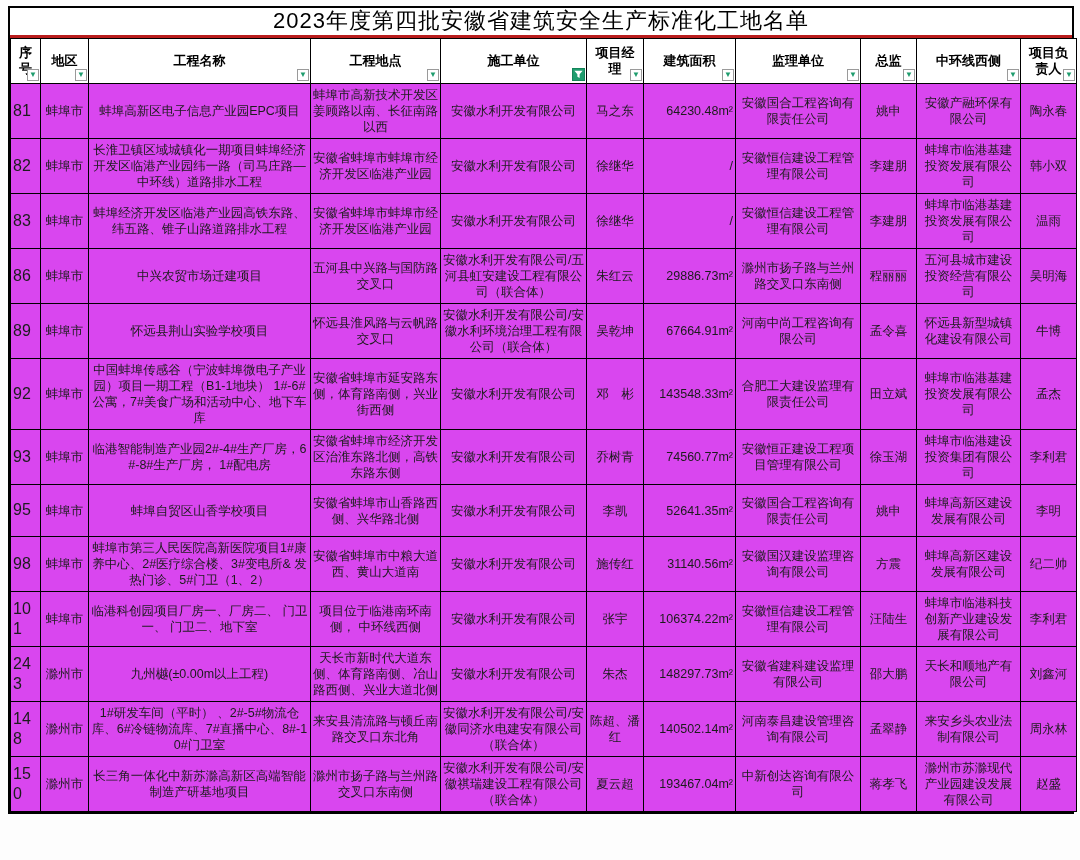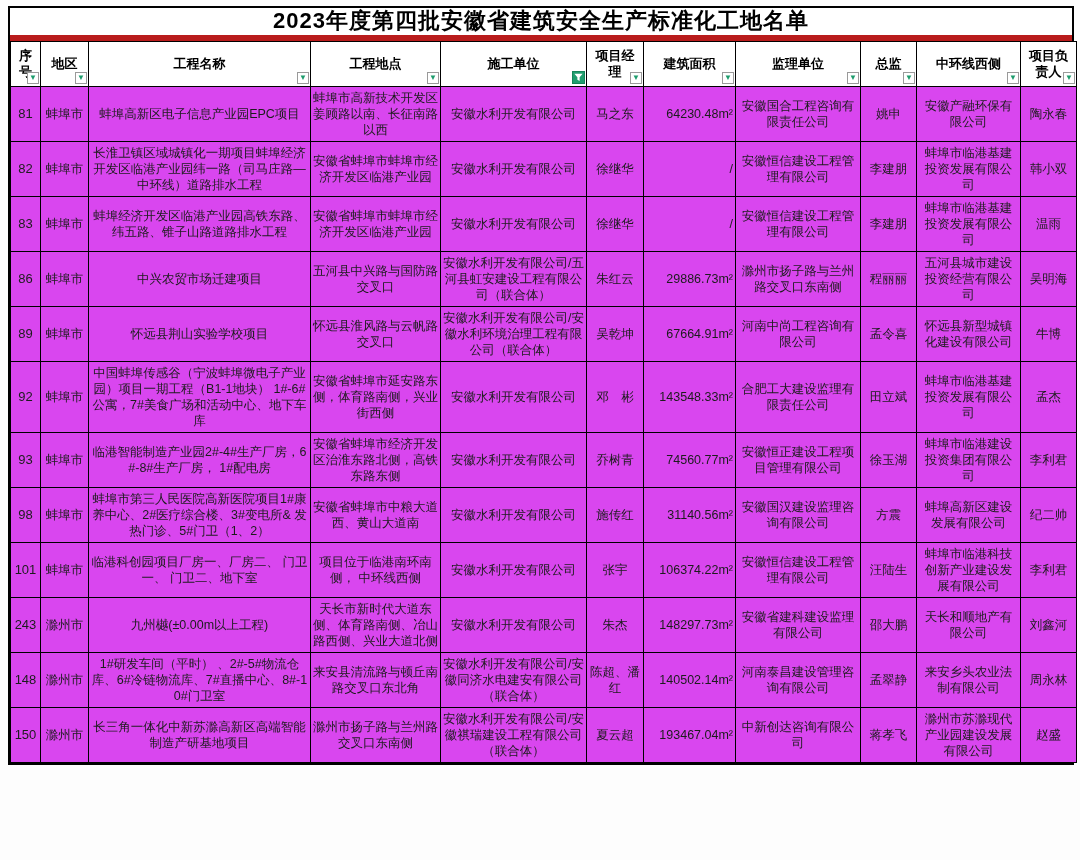--- a/index.html
+++ b/index.html
@@ -5,37 +5,37 @@
   html,body{margin:0;padding:0;background:#fdfdfd;}
   body{
     width:1080px;height:860px;overflow:hidden;
     font-family:"Liberation Sans","DejaVu Sans",sans-serif;
     color:#1c1c1c;
     -webkit-font-smoothing:antialiased;
   }
   .sheet{margin:6px 6px 0 8px;background:#fff;}
   .wrapper{border:2px solid #000;}
   .title{
-    font-size:22px;font-weight:bold;text-align:center;
+    font-size:22px;font-weight:normal;text-align:center;
     padding:1px 0 2px 0;letter-spacing:1px;line-height:1.1;
-    border-bottom:6px solid #b91c1c;background:#fff;color:#000;
+    border-bottom:3px solid #b91c1c;background:#fff;color:#000;
   }
   table{border-collapse:collapse;width:100%;table-layout:fixed;background:#d946ef;}
   th,td{
     border:1px solid #000;
     font-size:12.5px;line-height:1.28;
     text-align:center;vertical-align:middle;
     padding:3px 2px;word-break:break-all;overflow:hidden;
   }
   thead th{
     position:relative;font-weight:bold;font-size:13px;
     height:40px;padding:2px 3px;background:#fff;color:#000;
   }
   tbody tr{height:52px;}
-  td.col-seq{text-align:center;padding-left:2px;font-size:13px;}
+  td.col-seq{text-align:left;padding-left:2px;font-size:16px;}
   td.col-area{letter-spacing:0;text-align:right;}
   .c-seq{width:30px}.c-region{width:48px}.c-name{width:222px}
   .c-location{width:130px}.c-builder{width:146px}.c-manager{width:57px}
   .c-area{width:92px}.c-supervision{width:125px}.c-chief{width:56px}
   .c-owner{width:104px}.c-leader{width:56px}
   .filter-btn{
     position:absolute;right:1px;bottom:2px;
     width:12px;height:12px;box-sizing:border-box;
     background:#fff;border:1px solid #9a9a9a;
     color:#1f9d6e;font-size:8px;line-height:10px;
@@ -173,20 +173,33 @@
             <td class="col-location">安徽省蚌埠市经济开发区治淮东路北侧，高铁东路东侧</td>
             <td class="col-builder">安徽水利开发有限公司</td>
             <td class="col-manager">乔树青</td>
             <td class="col-area">74560.77m²</td>
             <td class="col-supervision">安徽恒正建设工程项目管理有限公司</td>
             <td class="col-chief">徐玉湖</td>
             <td class="col-owner">蚌埠市临港建设投资集团有限公司</td>
             <td class="col-leader">李利君</td>
           </tr>
           <tr>
+            <td class="col-seq">95</td>
+            <td class="col-region">蚌埠市</td>
+            <td class="col-name">蚌埠自贸区山香学校项目</td>
+            <td class="col-location">安徽省蚌埠市山香路西侧、兴华路北侧</td>
+            <td class="col-builder">安徽水利开发有限公司</td>
+            <td class="col-manager">李凯</td>
+            <td class="col-area">52641.35m²</td>
+            <td class="col-supervision">安徽国合工程咨询有限责任公司</td>
+            <td class="col-chief">姚申</td>
+            <td class="col-owner">蚌埠高新区建设发展有限公司</td>
+            <td class="col-leader">李明</td>
+          </tr>
+          <tr>
             <td class="col-seq">98</td>
             <td class="col-region">蚌埠市</td>
             <td class="col-name">蚌埠市第三人民医院高新医院项目1#康养中心、2#医疗综合楼、3#变电所&amp; 发热门诊、5#门卫（1、2）</td>
             <td class="col-location">安徽省蚌埠市中粮大道西、黄山大道南</td>
             <td class="col-builder">安徽水利开发有限公司</td>
             <td class="col-manager">施传红</td>
             <td class="col-area">31140.56m²</td>
             <td class="col-supervision">安徽国汉建设监理咨询有限公司</td>
             <td class="col-chief">方震</td>
             <td class="col-owner">蚌埠高新区建设发展有限公司</td>

